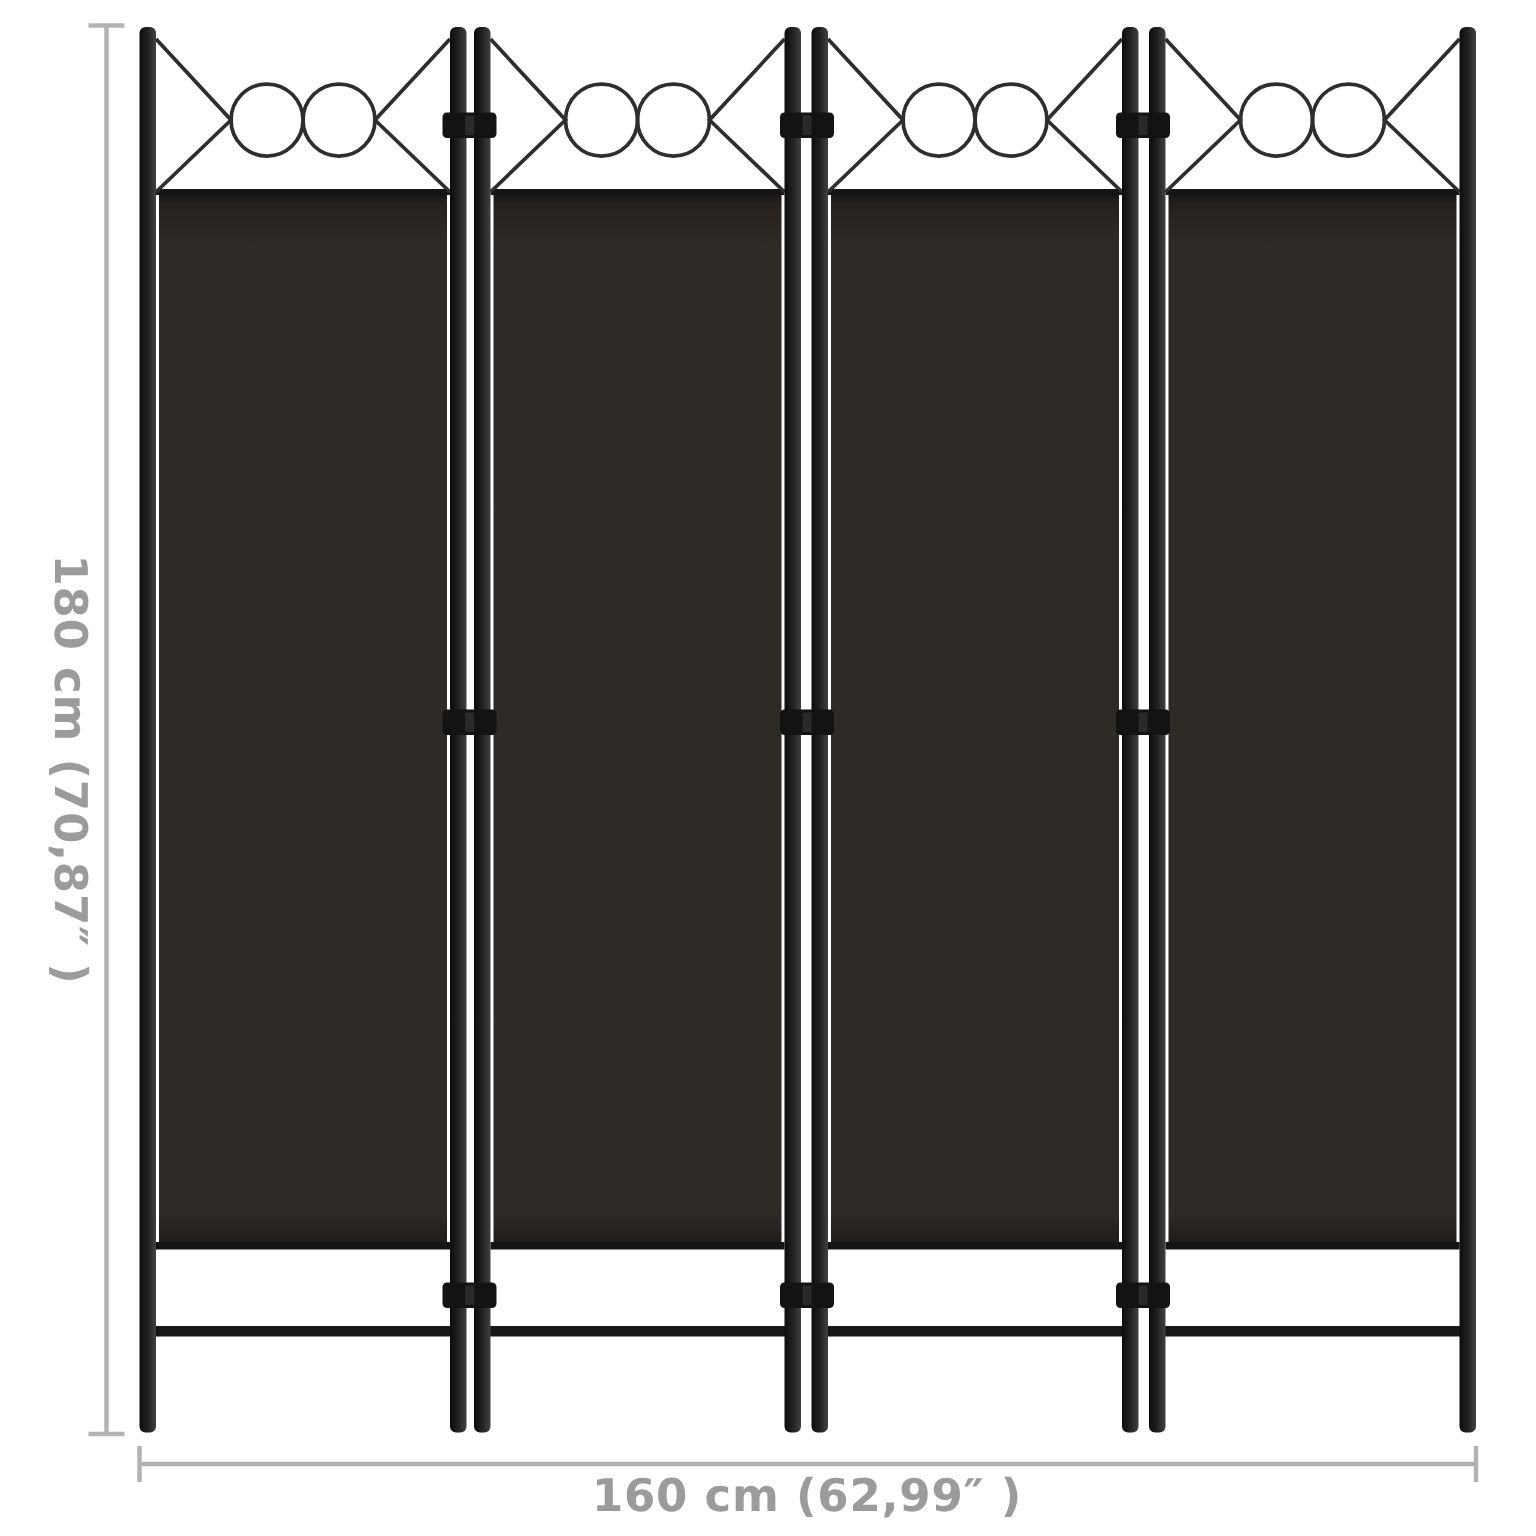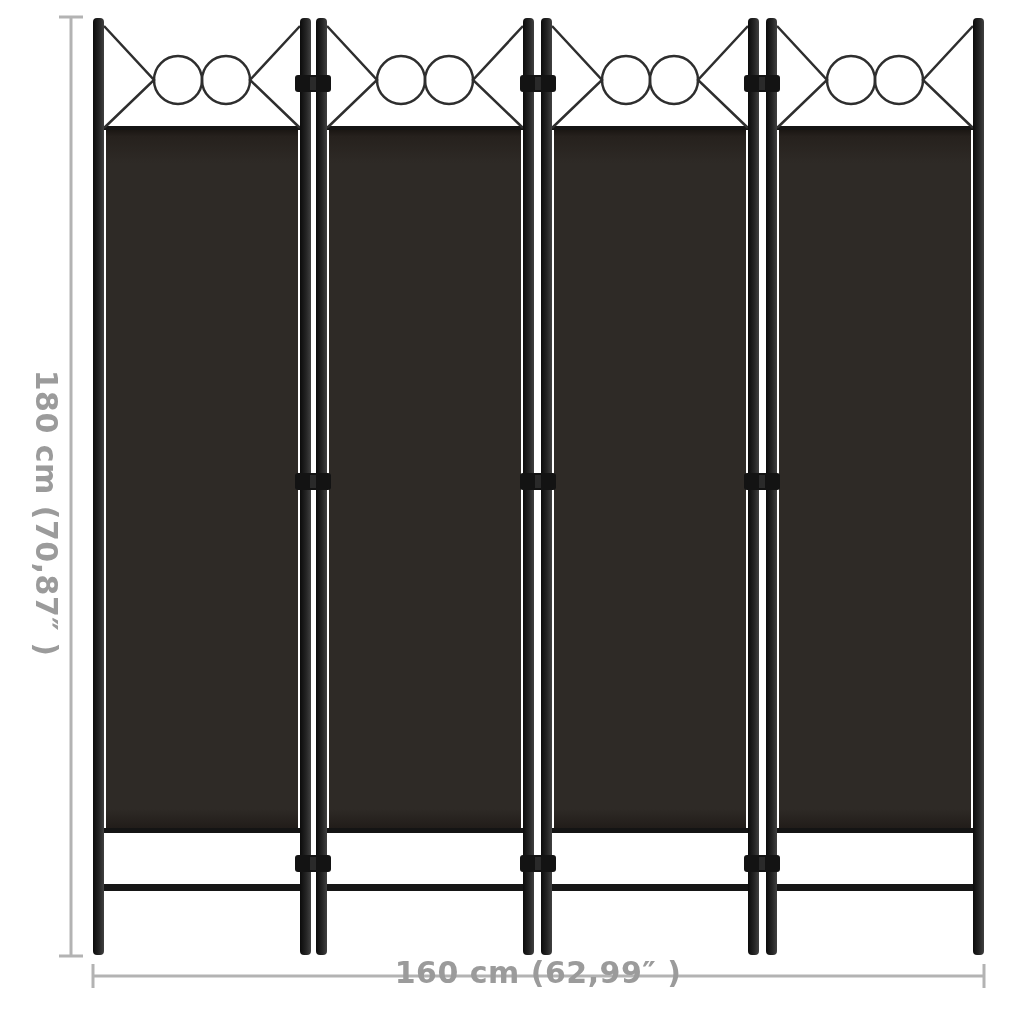--- a/index.html
+++ b/index.html
@@ -18,21 +18,21 @@
     font-weight:700;
     letter-spacing:0.5px;
     white-space:nowrap;
     user-select:none;
   }
   .dim-label.height{
     left:46px;top:513px;
     transform:translate(-50%,-50%) rotate(90deg);
   }
   .dim-label.width{
-    left:538px;top:972px;
+    left:538px;top:998px;
     transform:translate(-50%,-50%);
     text-align:right;
   }
 </style>
 </head>
 <body>
 
 <div class="scene">
 
   <svg width="1024" height="1024" viewBox="0 0 1024 1024">

